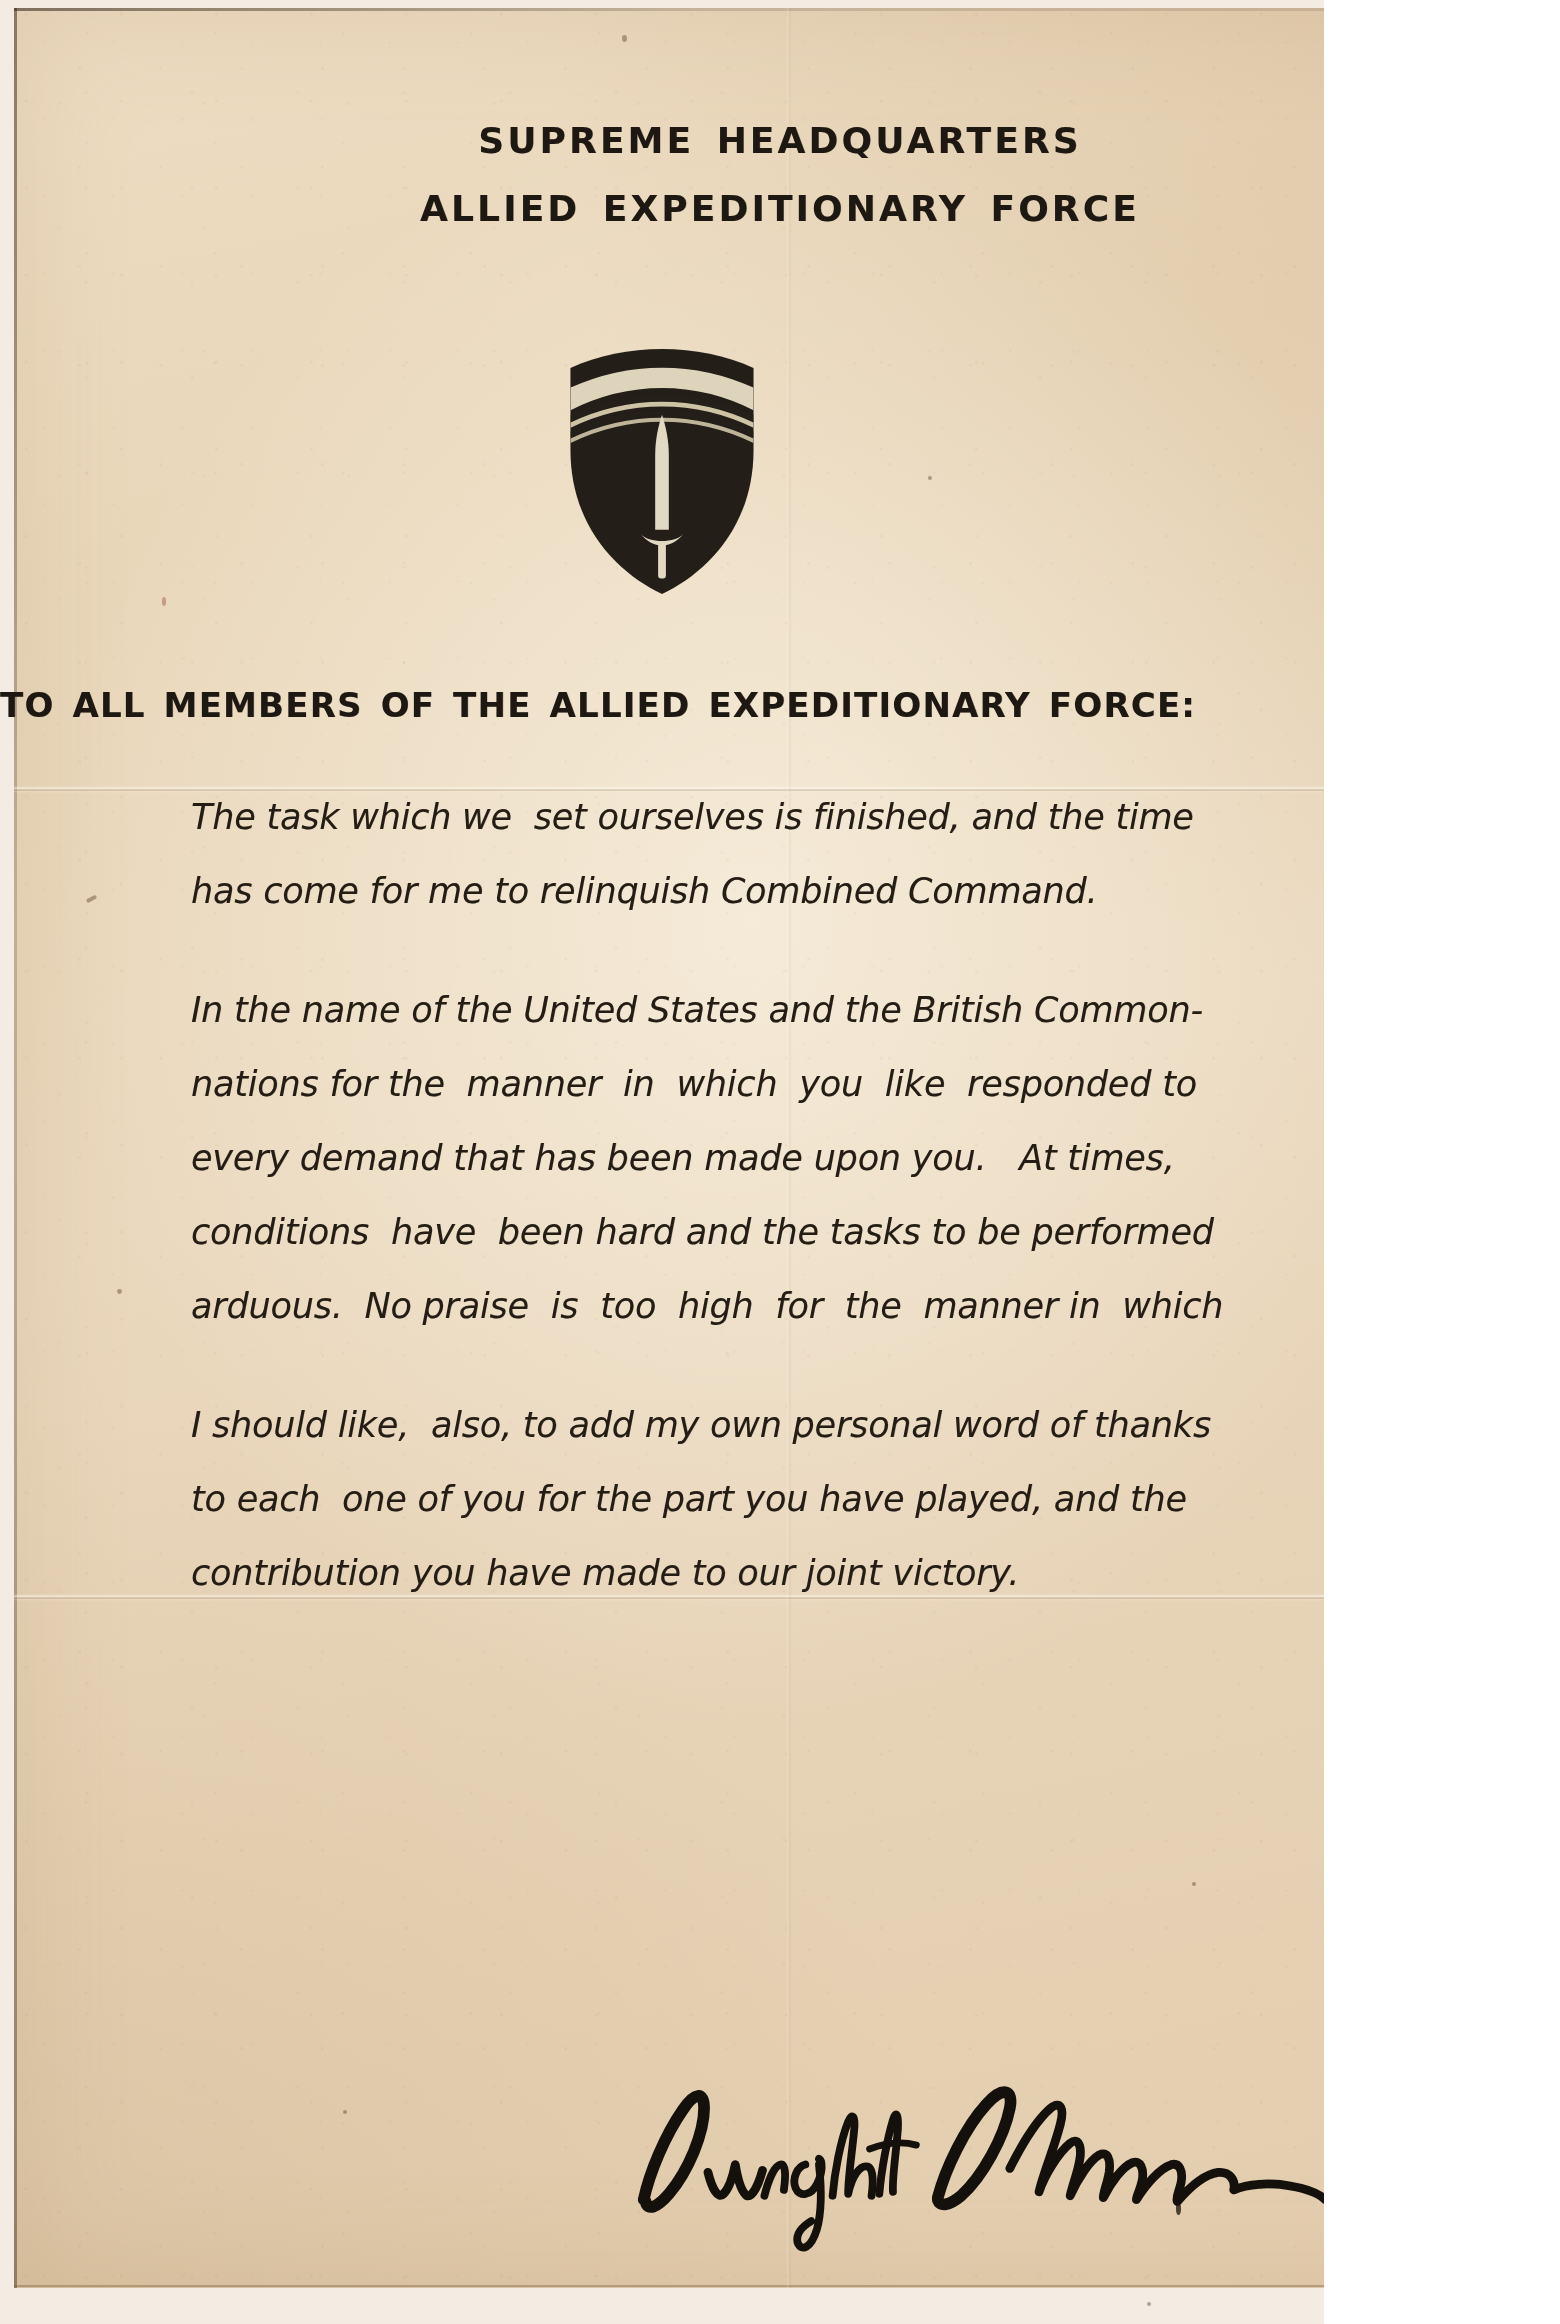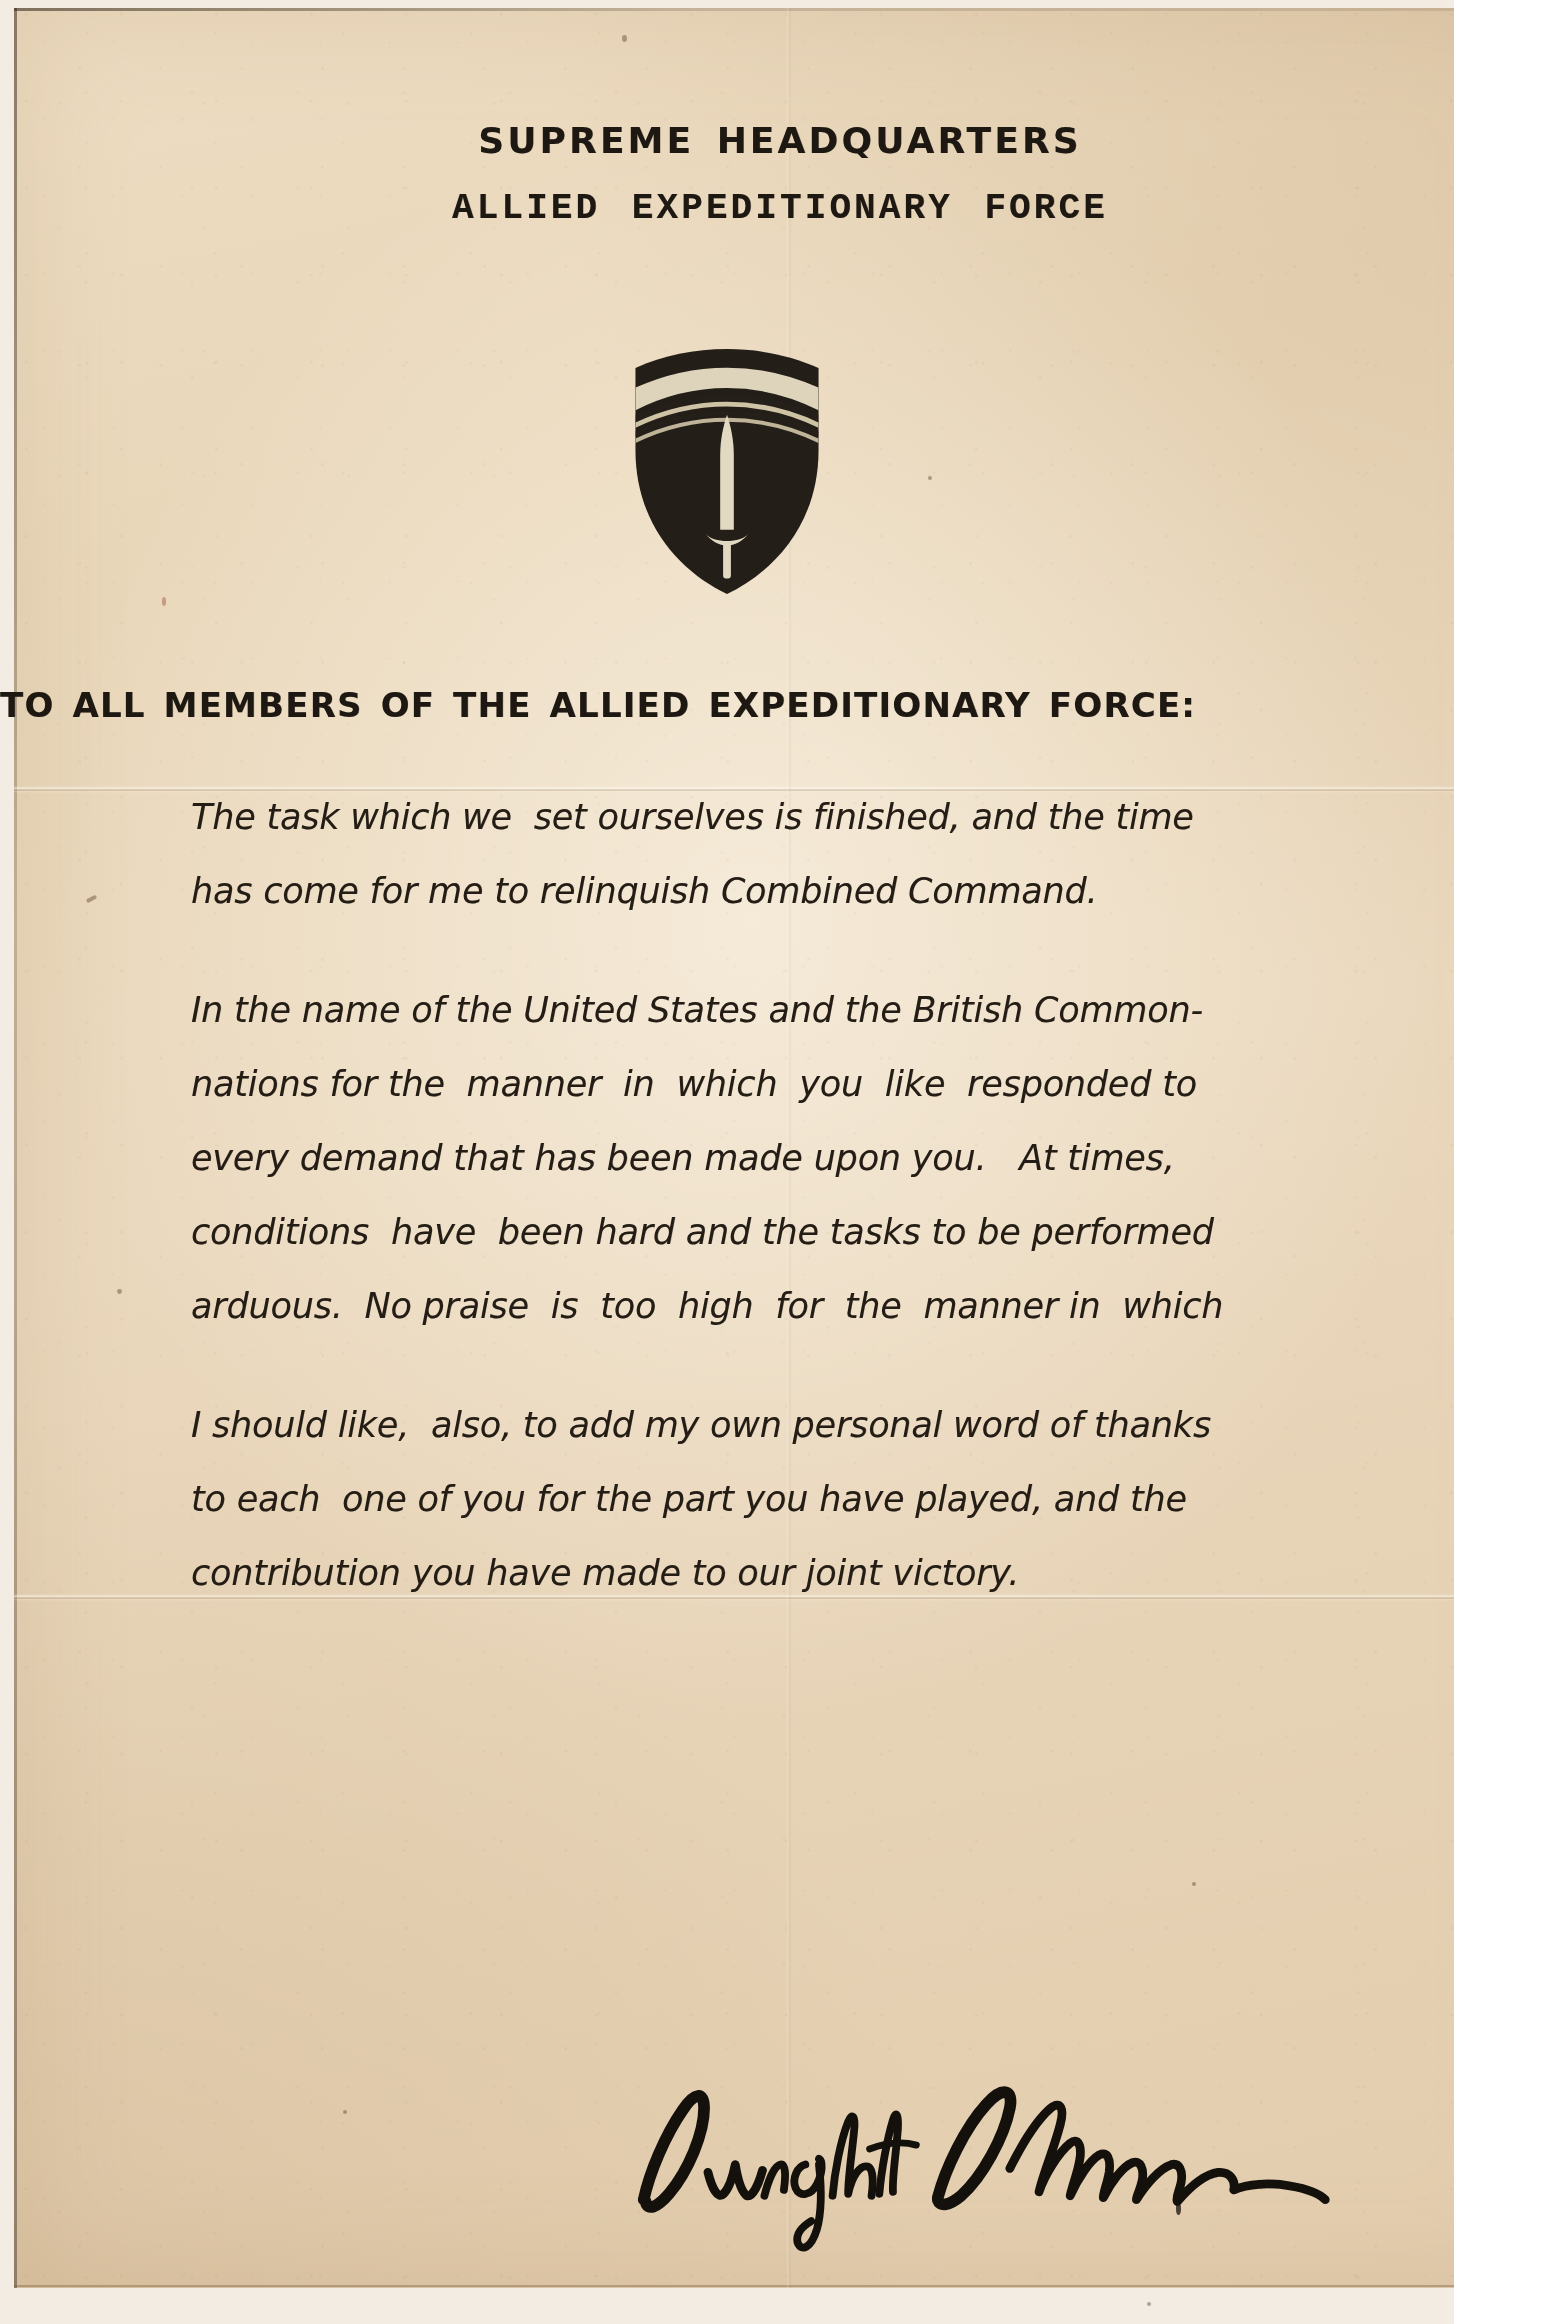--- a/index.html
+++ b/index.html
@@ -4,21 +4,21 @@
 <title>SHAEF Farewell Order</title>
 <style>
   html, body {
     margin: 0;
     padding: 0;
     background: #ffffff;
   }
 
   .page {
     position: relative;
-    width: 1454px;
+    width: 1324px;
     height: 2325px;
     overflow: hidden;
     background: #f3ece2;
     font-family: "Liberation Sans", sans-serif;
   }
 
   
   .paper {
     position: absolute;
     left: 13.7px;
@@ -125,21 +125,21 @@
   .letterhead .lh-line {
     font-family: "DejaVu Sans", sans-serif;
     font-weight: 700;
     font-size: 36px;
     letter-spacing: 3.1px;
     line-height: 1.0;
     color: #1d1812;
     word-spacing: 6.8px;
     text-shadow: 0.4px 0.4px 0 rgba(40,30,18,0.35);
   }
-  .letterhead .lh-line + .lh-line { margin-top: 32px; font-family: Liberation Mono, monospace; }
+  .letterhead .lh-line + .lh-line { margin-top: 32px; }
 
   
   .emblem {
     position: absolute;
     top: 335px;
     left: 50%;
     transform: translateX(-50%);
     width: 195px;
     height: 261px;
   }

